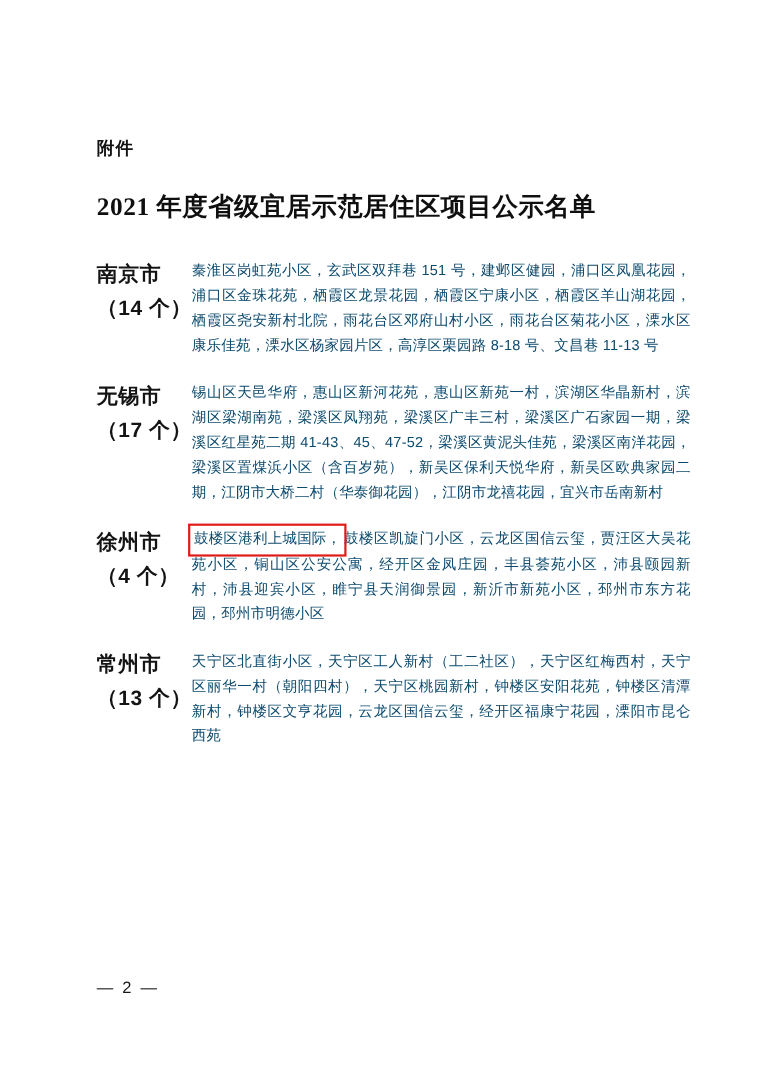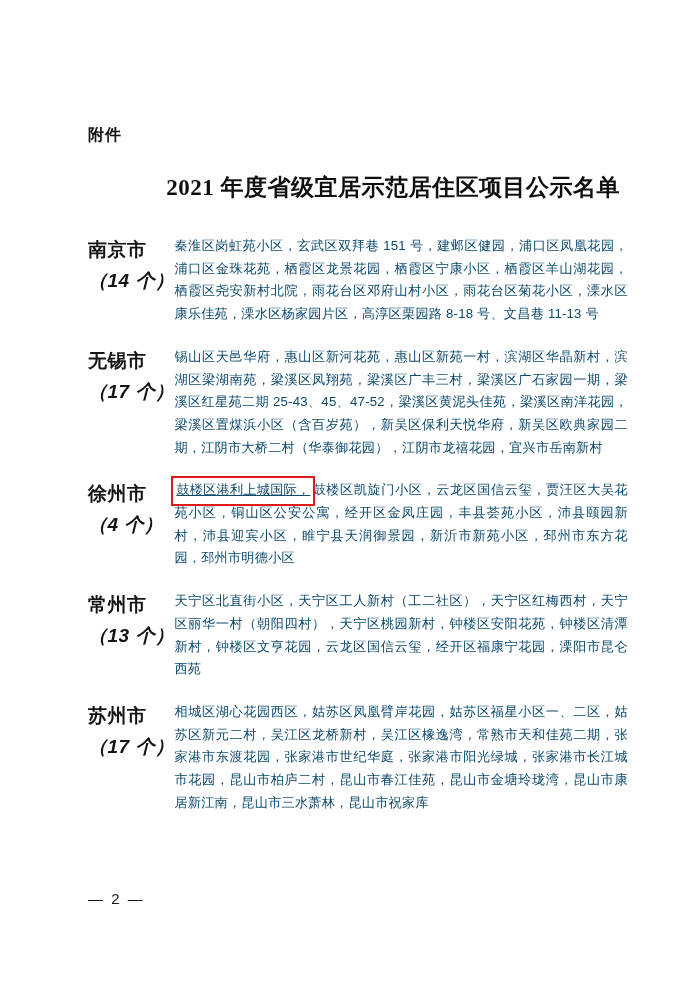--- a/index.html
+++ b/index.html
@@ -27,21 +27,21 @@
     font-size: 16px;
     letter-spacing: 1px;
     color: #121212;
     margin: 0 0 26px 0;
   }
   .doc-title {
     font-family: "Liberation Serif", serif;
     font-weight: bold;
     font-size: 23px;
     letter-spacing: 0.5px;
-    text-align: right;
+    text-align: left;
     color: #0f0f0f;
     margin: 0 0 32px 0;
     padding-right: 8px;
   }
   table.city-table {
     width: 100%;
     border-collapse: collapse;
   }
   table.city-table td {
     vertical-align: top;
@@ -56,36 +56,34 @@
     color: #141414;
     white-space: nowrap;
   }
   .city-name {
     display: block;
     letter-spacing: 0.5px;
   }
   .city-count {
     display: block;
     letter-spacing: 0.5px;
-    font-style: italic;
   }
   td.list-cell {
     font-family: "Liberation Sans", sans-serif;
     font-size: 13.2px;
     line-height: 1.72;
     color: #0c4a6e;
     text-align: justify;
     letter-spacing: 0.2px;
     padding-left: 2px;
   }
   .highlight {
     position: relative;
     display: inline-block;
     padding: 0 2px;
-    text-decoration: underline;
   }
   .highlight::after {
     content: "";
     position: absolute;
     left: -3px;
     top: -3px;
     right: -3px;
     bottom: -4px;
     border: 2.2px solid #e01b17;
     pointer-events: none;
@@ -119,48 +117,39 @@
         <td class="list-cell">
           <span>秦淮区岗虹苑小区，玄武区双拜巷 151 号，建邺区健园，浦口区凤凰花园，浦口区金珠花苑，栖霞区龙景花园，栖霞区宁康小区，栖霞区羊山湖花园，栖霞区尧安新村北院，雨花台区邓府山村小区，雨花台区菊花小区，溧水区康乐佳苑，溧水区杨家园片区，高淳区栗园路 8-18 号、文昌巷 11-13 号</span>
         </td>
       </tr>
       <tr>
         <td class="city-cell">
           <span class="city-name">无锡市</span>
           <span class="city-count">（17 个）</span>
         </td>
         <td class="list-cell">
-          <span>锡山区天邑华府，惠山区新河花苑，惠山区新苑一村，滨湖区华晶新村，滨湖区梁湖南苑，梁溪区凤翔苑，梁溪区广丰三村，梁溪区广石家园一期，梁溪区红星苑二期 25-43、45、47-52，梁溪区黄泥头佳苑，梁溪区南洋花园，梁溪区置煤浜小区（含百岁苑），新吴区保利天悦华府，新吴区欧典家园二期，江阴市大桥二村（华泰御花园），江阴市龙禧花园，宜兴市岳南新村</span>
+          <span>锡山区天邑华府，惠山区新河花苑，惠山区新苑一村，滨湖区华晶新村，滨湖区梁湖南苑，梁溪区凤翔苑，梁溪区广丰三村，梁溪区广石家园一期，梁溪区红星苑二期 41-43、45、47-52，梁溪区黄泥头佳苑，梁溪区南洋花园，梁溪区置煤浜小区（含百岁苑），新吴区保利天悦华府，新吴区欧典家园二期，江阴市大桥二村（华泰御花园），江阴市龙禧花园，宜兴市岳南新村</span>
         </td>
       </tr>
       <tr>
         <td class="city-cell">
           <span class="city-name">徐州市</span>
           <span class="city-count">（4 个）</span>
         </td>
         <td class="list-cell">
           <span class="highlight">鼓楼区港利上城国际，</span><span>鼓楼区凯旋门小区，云龙区国信云玺，贾汪区大吴花苑小区，铜山区公安公寓，经开区金凤庄园，丰县荟苑小区，沛县颐园新村，沛县迎宾小区，睢宁县天润御景园，新沂市新苑小区，邳州市东方花园，邳州市明德小区</span>
         </td>
       </tr>
       <tr>
         <td class="city-cell">
           <span class="city-name">常州市</span>
           <span class="city-count">（13 个）</span>
         </td>
         <td class="list-cell">
           <span>天宁区北直街小区，天宁区工人新村（工二社区），天宁区红梅西村，天宁区丽华一村（朝阳四村），天宁区桃园新村，钟楼区安阳花苑，钟楼区清潭新村，钟楼区文亨花园，云龙区国信云玺，经开区福康宁花园，溧阳市昆仑西苑</span>
         </td>
       </tr>
-      <tr>
-        <td class="city-cell">
-          <span class="city-name">苏州市</span>
-          <span class="city-count">（17 个）</span>
-        </td>
-        <td class="list-cell">
-          <span>相城区湖心花园西区，姑苏区凤凰臂岸花园，姑苏区福星小区一、二区，姑苏区新元二村，吴江区龙桥新村，吴江区橡逸湾，常熟市天和佳苑二期，张家港市东渡花园，张家港市世纪华庭，张家港市阳光绿城，张家港市长江城市花园，昆山市柏庐二村，昆山市春江佳苑，昆山市金塘玲珑湾，昆山市康居新江南，昆山市三水萧林，昆山市祝家库</span>
-        </td>
-      </tr>
     </tbody>
   </table>
 
   <div class="page-number">— 2 —</div>
 
 </div>
 
 </body></html>

